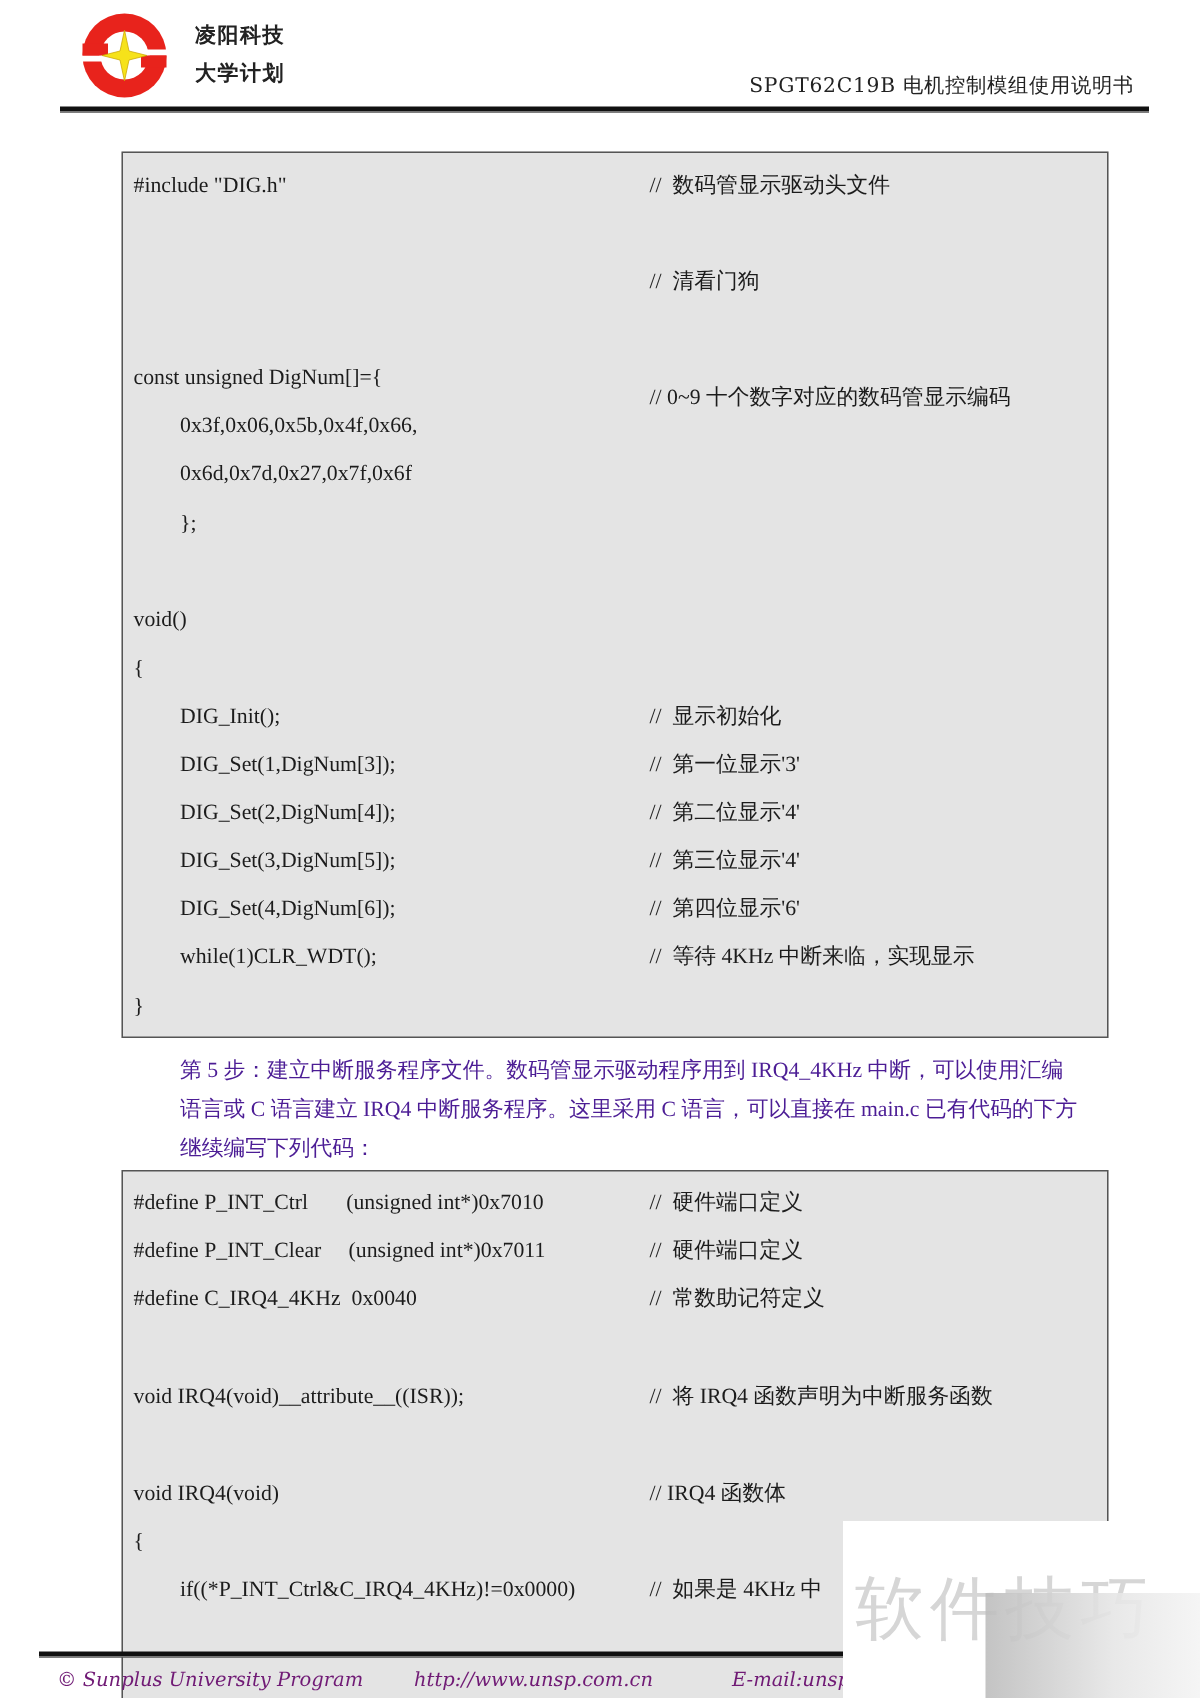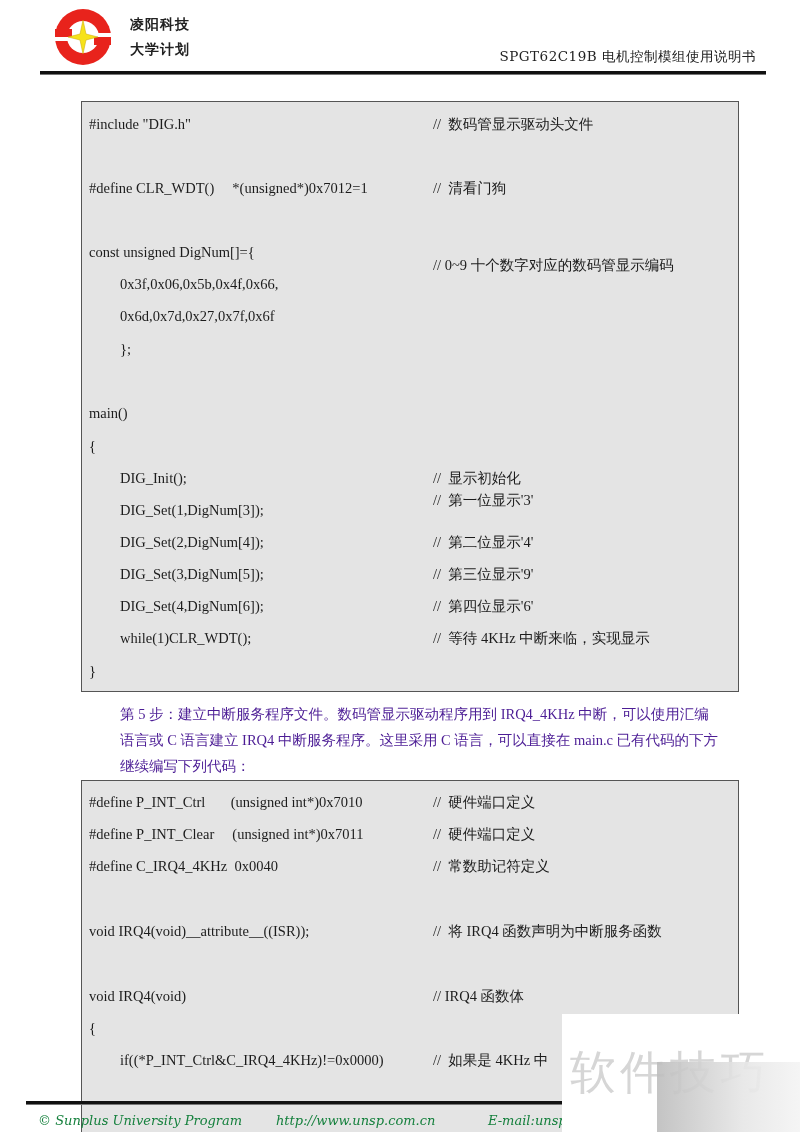--- a/index.html
+++ b/index.html
@@ -22,21 +22,21 @@
   .code-line.ind { left: 38px; }
   .comment { position: absolute; left: 351px; height: 20px; line-height: 20px; font-size: 14.5px;
     white-space: pre; color: #1c1c1c; }
   .para { position: absolute; left: 120px; width: 640px; font-size: 14.5px; line-height: 26px; color: #4c1d95; }
   .para .l1 { display: block; }
   .para .l2, .para .l3 { display: block; }
   .ftr-rule { position: absolute; left: 26px; top: 1101px; width: 340px; height: 3px; background: #111;
     border-bottom: 1px solid #777; }
   .ftr-rule2 { position: absolute; left: 366px; top: 1101px; width: 200px; height: 3px; background: #111;
     border-bottom: 1px solid #777; }
-  .footer { position: absolute; top: 1113px; font-style: italic; font-size: 13px; color: #15803d;
+  .footer { position: absolute; top: 1113px; font-style: italic; font-size: 13px; color: #701a75;
     font-family: "DejaVu Serif", serif; white-space: nowrap; }
   .watermark { position: absolute; left: 562px; top: 1014px; width: 238px; height: 118px; background: #ffffff; }
   .watermark-text { position: absolute; left: 8px; top: 28px; font-family: "DejaVu Sans", sans-serif;
     font-size: 46px; color: #d6d6d6; letter-spacing: 4px; white-space: nowrap; }
   .watermark-blur { position: absolute; left: 95px; top: 48px; width: 143px; height: 70px;
     background: linear-gradient(90deg, #bdbdbd, #e6e6e6 60%, #f4f4f4); opacity: 0.9; }
 </style>
 </head>
 <body>
 
@@ -52,37 +52,36 @@
 <div class="logo-text">
   <div>凌阳科技</div>
   <div>大学计划</div>
 </div>
 <div class="doc-title">SPGT62C19B 电机控制模组使用说明书</div>
 <div class="hdr-rule"></div>
 
 <div class="code-box" id="cb1" style="top:101px; height:591px;">
     <div class="code-line" style="top: 12px;">#include "DIG.h"</div>
     <div class="comment" style="top: 12px;">//  数码管显示驱动头文件</div>
-    <div class="code-line" style="top: 76px;">#define CLR_WDT()     *(unsigned*)0x7012=1</div>
     <div class="comment" style="top: 76px;">//  清看门狗</div>
     <div class="code-line" style="top: 140px;">const unsigned DigNum[]={</div>
     <div class="comment" style="top: 153px;">// 0~9 十个数字对应的数码管显示编码</div>
     <div class="code-line ind" style="top: 172px;">0x3f,0x06,0x5b,0x4f,0x66,</div>
     <div class="code-line ind" style="top: 204px;">0x6d,0x7d,0x27,0x7f,0x6f</div>
     <div class="code-line ind" style="top: 237px;">};</div>
-    <div class="code-line" style="top: 301px;">main()</div>
+    <div class="code-line" style="top: 301px;">void()</div>
     <div class="code-line" style="top: 334px;">{</div>
     <div class="code-line ind" style="top: 366px;">DIG_Init();</div>
     <div class="comment" style="top: 366px;">//  显示初始化</div>
     <div class="code-line ind" style="top: 398px;">DIG_Set(1,DigNum[3]);</div>
-    <div class="comment" style="top: 388px;">//  第一位显示'3'</div>
+    <div class="comment" style="top: 398px;">//  第一位显示'3'</div>
     <div class="code-line ind" style="top: 430px;">DIG_Set(2,DigNum[4]);</div>
     <div class="comment" style="top: 430px;">//  第二位显示'4'</div>
     <div class="code-line ind" style="top: 462px;">DIG_Set(3,DigNum[5]);</div>
-    <div class="comment" style="top: 462px;">//  第三位显示'9'</div>
+    <div class="comment" style="top: 462px;">//  第三位显示'4'</div>
     <div class="code-line ind" style="top: 494px;">DIG_Set(4,DigNum[6]);</div>
     <div class="comment" style="top: 494px;">//  第四位显示'6'</div>
     <div class="code-line ind" style="top: 526px;">while(1)CLR_WDT();</div>
     <div class="comment" style="top: 526px;">//  等待 4KHz 中断来临，实现显示</div>
     <div class="code-line" style="top: 559px;">}</div>
   </div>
 
 <div class="para" style="top:701px;">
   <span class="l1">第 5 步：建立中断服务程序文件。数码管显示驱动程序用到 IRQ4_4KHz 中断，可以使用汇编</span>
   <span class="l2" style="margin-left:0;">语言或 C 语言建立 IRQ4 中断服务程序。这里采用 C 语言，可以直接在 main.c 已有代码的下方</span>

